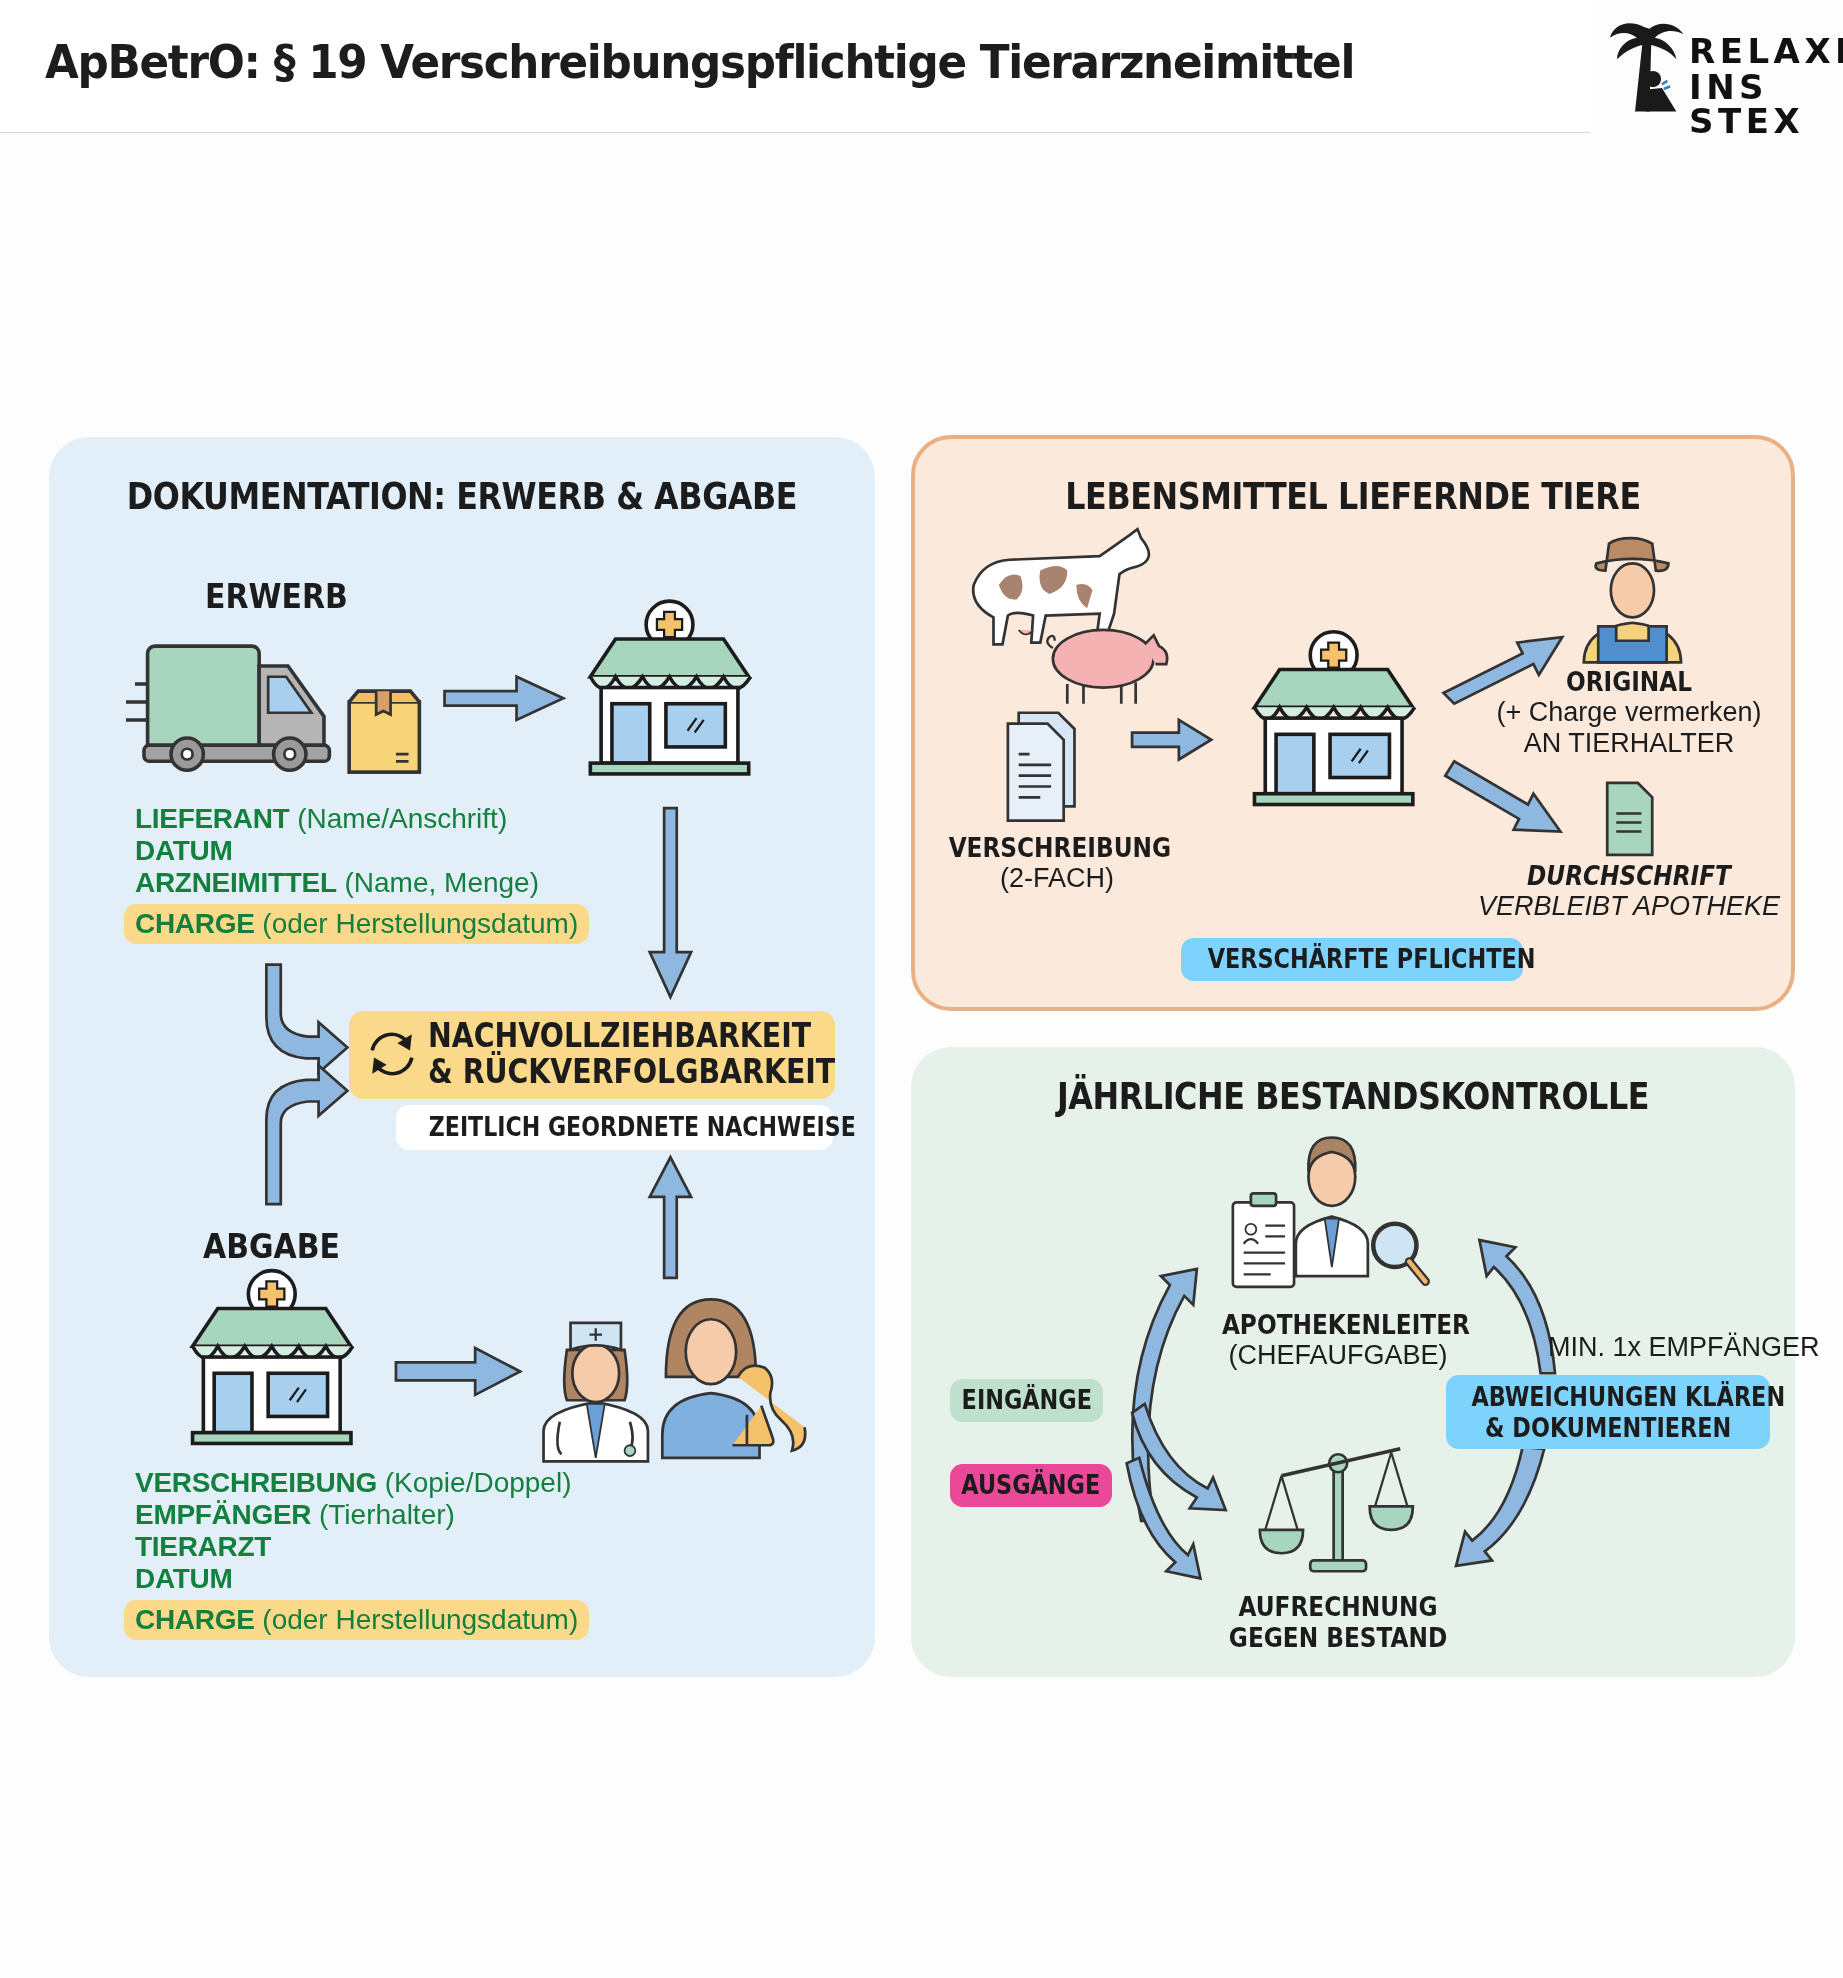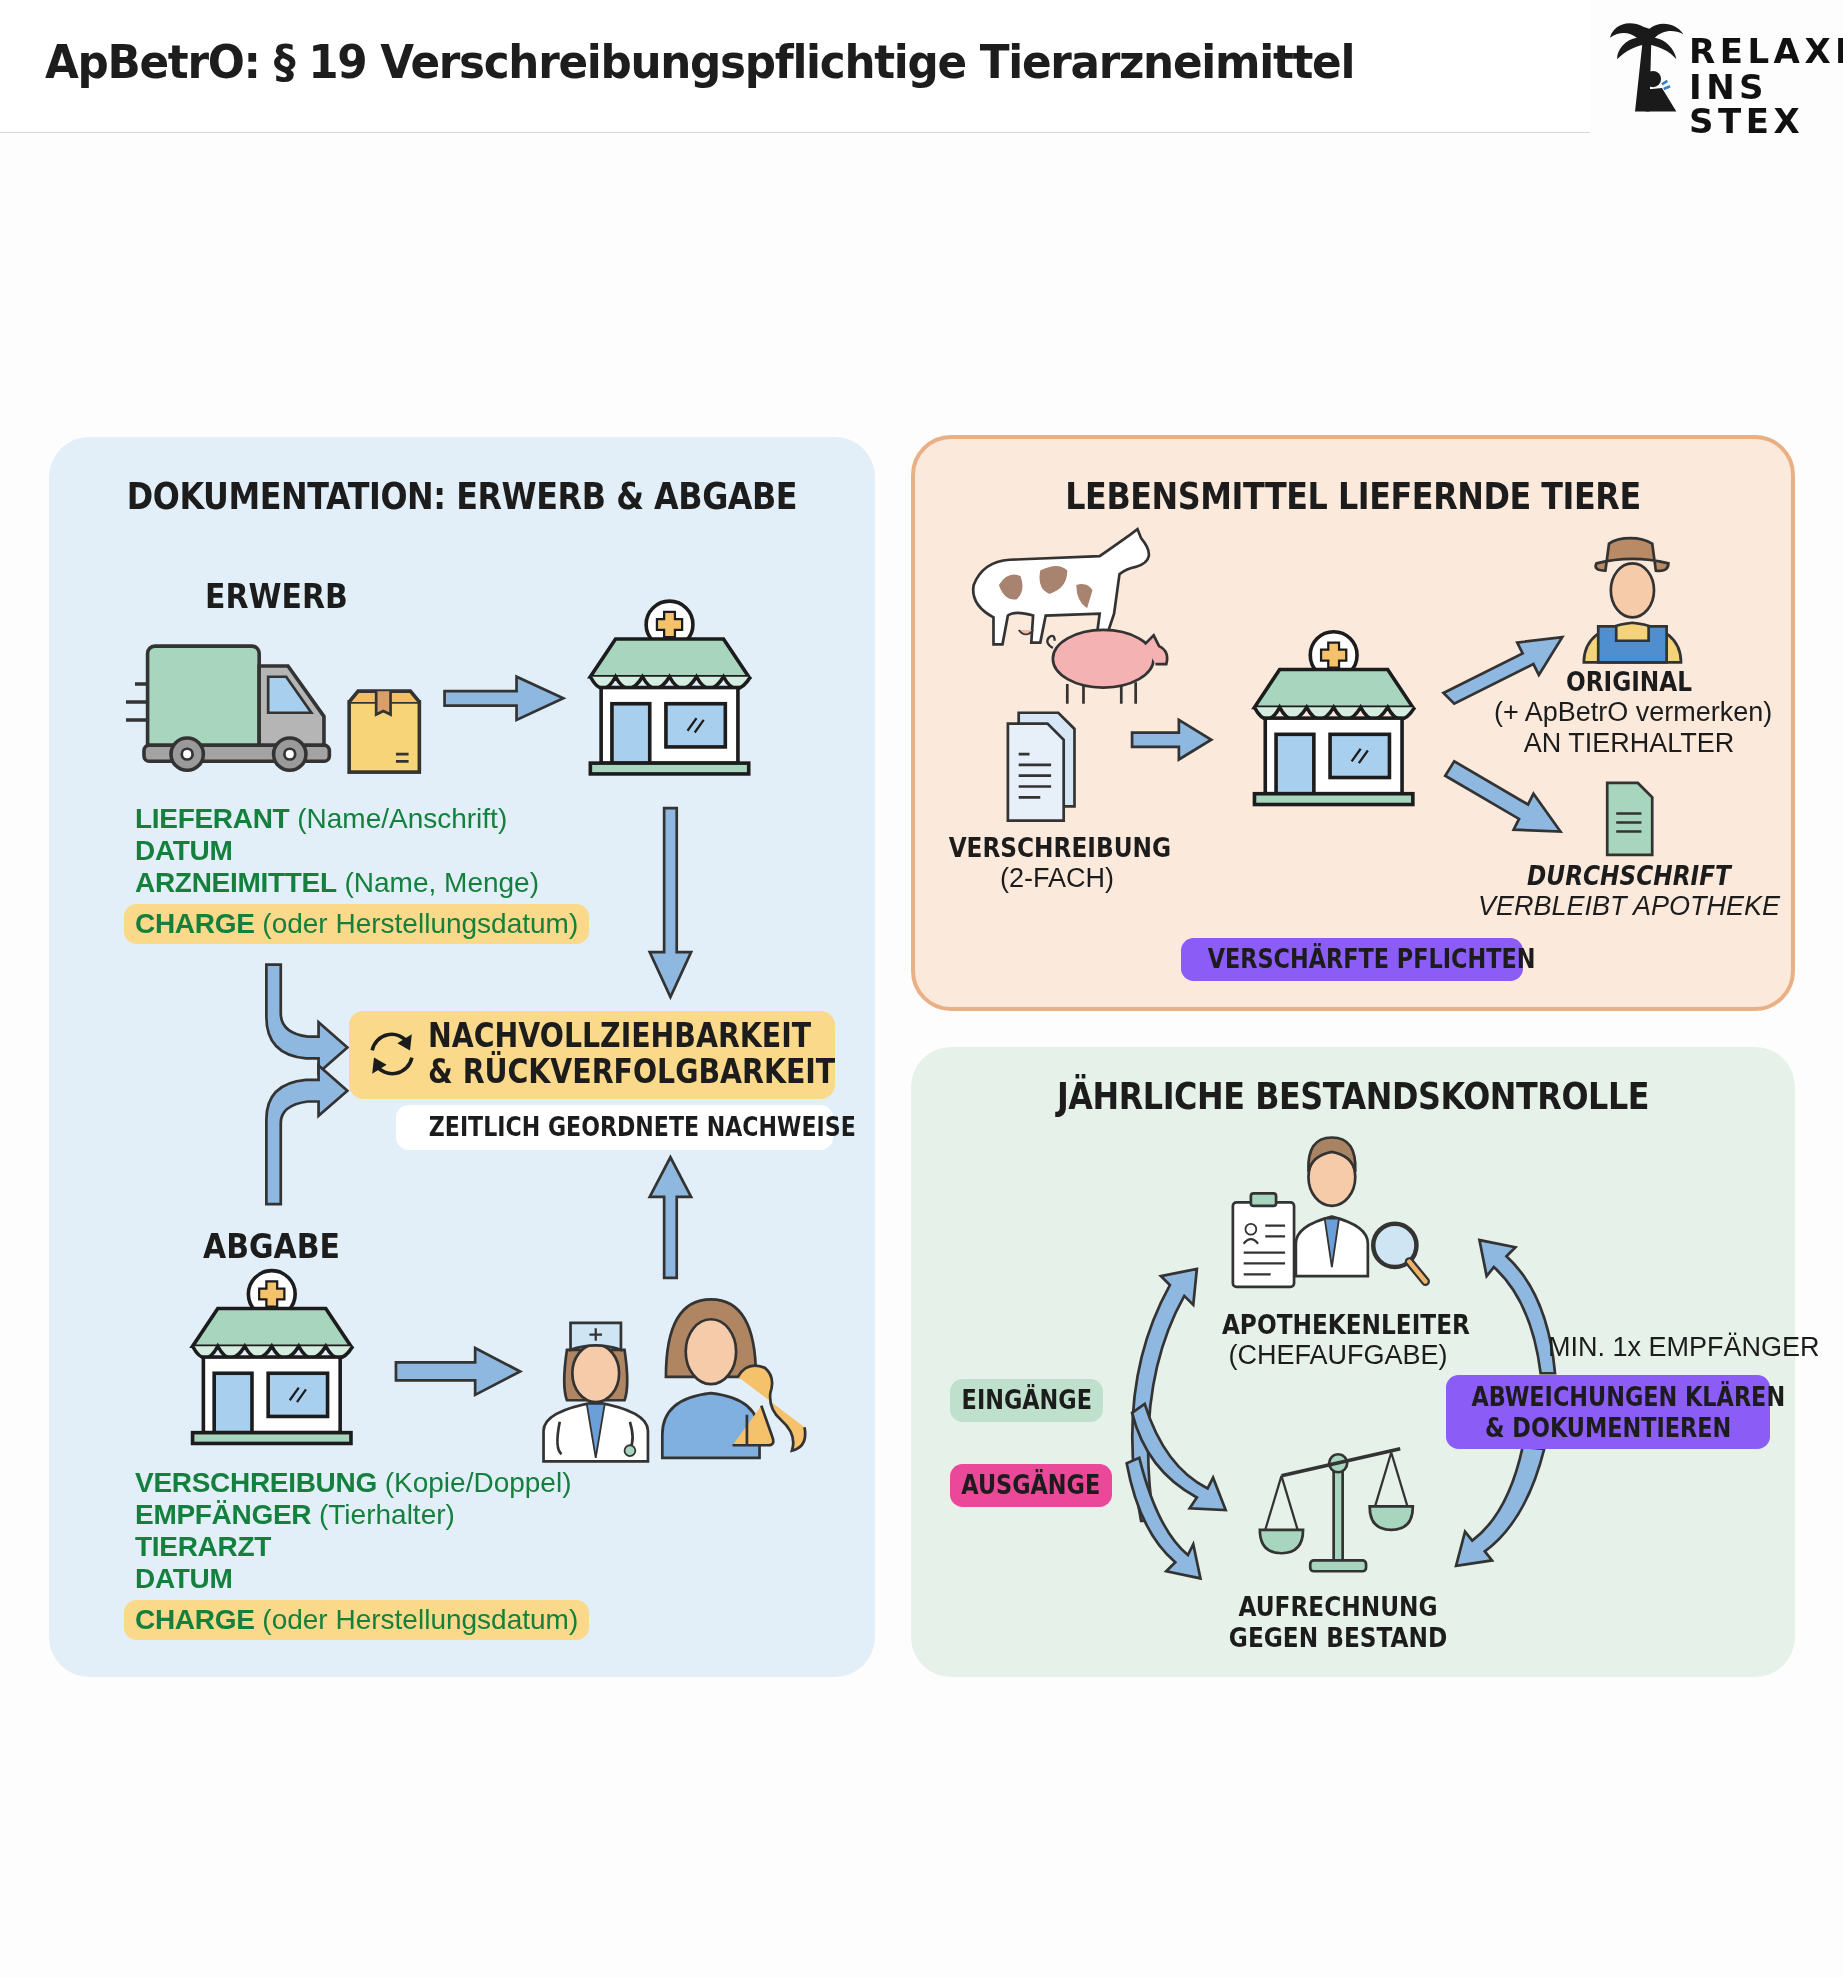--- a/index.html
+++ b/index.html
@@ -33,21 +33,21 @@
   .center-box-text { position: absolute; left: 79px; top: 7.2px; font-family: "DejaVu Sans", sans-serif; font-weight: bold; font-size: 33px; line-height: 36px; color: #1c1c1c; white-space: nowrap; transform: scaleX(0.86); transform-origin: left top; }
   .sub-box { position: absolute; left: 396px; top: 1105px; width: 437px; height: 45px; background: #ffffff; border-radius: 12.6px; }
   .sub-box-text { position: absolute; left: 0; top: 0; width: 437px; height: 45px; line-height: 45px; text-align: center; font-family: "DejaVu Sans", sans-serif; font-weight: bold; font-size: 26px; white-space: nowrap; transform: scaleX(0.85); transform-origin: center; color: #1c1c1c; }
 
   .label { position: absolute; text-align: center; white-space: nowrap; color: #1c1c1c; }
   .label .b { font-family: "DejaVu Sans", sans-serif; font-weight: bold; font-size: 27px; display: block; transform: scaleX(0.86); }
   .label .n { font-family: "Liberation Sans", sans-serif; font-size: 27px; display: block; line-height: 31px; }
 
   .pill { position: absolute; border-radius: 12.6px; text-align: center; font-family: "DejaVu Sans", sans-serif; font-weight: bold; color: #1c1c1c; white-space: nowrap; }
   .pill span { display: inline-block; transform: scaleX(0.86); }
-  .pill-orange { background: #8b5cf6; }
+  .pill-orange { background: #7dd3fc; }
   .pill-green { background: #bfe0cd; }
   .pill-blue { background: #ec4899; }
 </style>
 </head>
 <body>
 
 <div class="header">
   <div class="page-title">ApBetrO: § 19 Verschreibungspflichtige Tierarzneimittel</div>
   <div class="logo">
     <svg width="81" height="97" viewBox="0 0 90 108">
@@ -256,21 +256,21 @@
 
 <div class="panel-title" style="left:911px; top:475px; width:884px;">LEBENSMITTEL LIEFERNDE TIERE</div>
 
 <div class="label" style="left:931px; top:832px; width:252px;">
   <span class="b">VERSCHREIBUNG</span>
   <span class="n">(2-FACH)</span>
 </div>
 
 <div class="label" style="left:1494px; top:666px; width:270px;">
   <span class="b">ORIGINAL</span>
-  <span class="n">(+ ApBetrO vermerken)</span>
+  <span class="n">(+ Charge vermerken)</span>
   <span class="n">AN TIERHALTER</span>
 </div>
 
 <div class="label" style="left:1476px; top:860px; width:306px;font-style:italic;">
   <span class="b">DURCHSCHRIFT</span>
   <span class="n">VERBLEIBT APOTHEKE</span>
 </div>
 
 <div class="pill pill-orange" style="left:1181px; top:938px; width:342px; height:43px; line-height:43px; font-size:26px;">
   <span>VERSCHÄRFTE PFLICHTEN</span>

